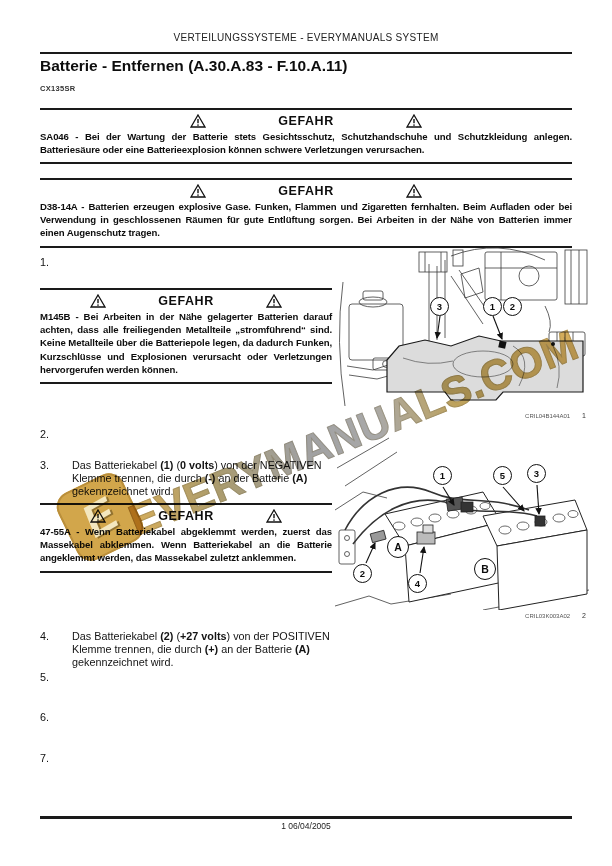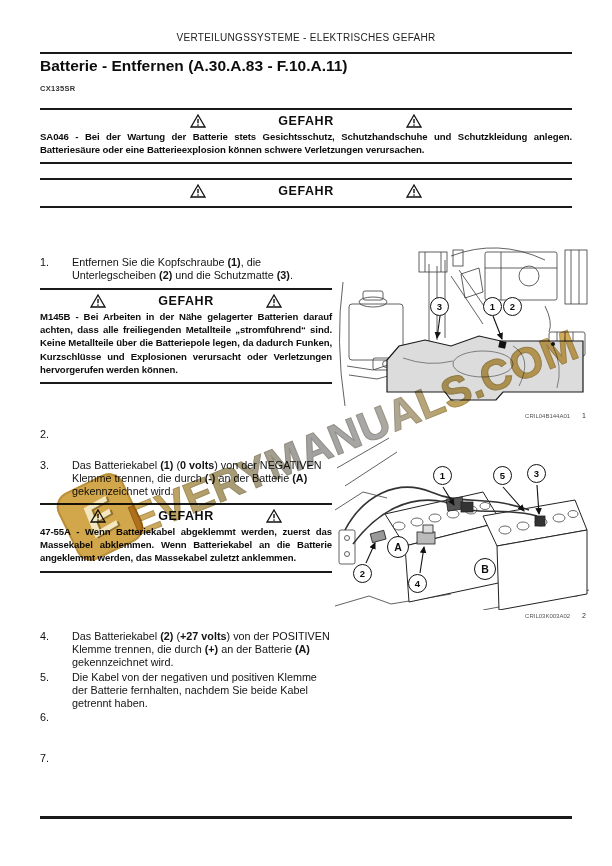--- a/index.html
+++ b/index.html
@@ -69,21 +69,21 @@
     -webkit-text-stroke:1px rgba(90,75,35,.35);
   }
 
   .footer-line{position:absolute;left:0;width:612px;text-align:center;font-size:8.5px;color:#222;}
 </style>
 </head>
 <body>
 
 <div class="page">
 
-  <div class="header">VERTEILUNGSSYSTEME - ELEKTRISCHES GEFAHR</div>
+  <div class="header">VERTEILUNGSSYSTEME - EVERYMANUALS SYSTEM</div>
   <div class="rule" style="top:52px;height:2px;"></div>
   <div class="title">Batterie - Entfernen (A.30.A.83 - F.10.A.11)</div>
   <div class="model">CX135SR</div>
 
   <section class="warnbox full" style="top:108px;">
     <div class="warnhead">
       <svg class="tri" width="16" height="14" viewBox="0 0 16 14">
           <polygon points="8,1 15,13 1,13" fill="none" stroke="#111" stroke-width="1.3"></polygon>
           <rect x="7.3" y="5" width="1.4" height="4.2" fill="#111"></rect>
           <rect x="7.3" y="10.4" width="1.4" height="1.4" fill="#111"></rect>
@@ -105,25 +105,25 @@
           <rect x="7.3" y="5" width="1.4" height="4.2" fill="#111"></rect>
           <rect x="7.3" y="10.4" width="1.4" height="1.4" fill="#111"></rect>
         </svg>
       <span class="gef">GEFAHR</span>
       <svg class="tri" width="16" height="14" viewBox="0 0 16 14">
           <polygon points="8,1 15,13 1,13" fill="none" stroke="#111" stroke-width="1.3"></polygon>
           <rect x="7.3" y="5" width="1.4" height="4.2" fill="#111"></rect>
           <rect x="7.3" y="10.4" width="1.4" height="1.4" fill="#111"></rect>
         </svg>
     </div>
+    <p class="warntext">D38-14A - Batterien erzeugen explosive Gase. Funken, Flammen und Zigaretten fernhalten. Beim Aufladen oder bei Verwendung in geschlossenen Räumen für gute Entlüftung sorgen. Bei Arbeiten in der Nähe von Batterien immer einen Augenschutz tragen.</p>
   </section>
 
   <div class="step" style="top:256px;">
     <span class="stepnum">1.</span>
-    <span class="steptext"><span>Entfernen Sie die Kopfschraube </span><b>(1)</b><span>, die Unterlegscheiben </span><b>(2)</b><span> und die Schutzmatte </span><b>(3)</b><span>.</span></span>
   </div>
 
   <section class="warnbox narrow" style="top:288px;">
     <div class="warnhead">
       <svg class="tri" width="16" height="14" viewBox="0 0 16 14">
           <polygon points="8,1 15,13 1,13" fill="none" stroke="#111" stroke-width="1.3"></polygon>
           <rect x="7.3" y="5" width="1.4" height="4.2" fill="#111"></rect>
           <rect x="7.3" y="10.4" width="1.4" height="1.4" fill="#111"></rect>
         </svg>
       <span class="gef">GEFAHR</span>
@@ -160,21 +160,20 @@
     </div>
     <p class="warntext">47-55A - Wenn Batteriekabel abgeklemmt werden, zuerst das Massekabel abklemmen. Wenn Batteriekabel an die Batterie angeklemmt werden, das Massekabel zuletzt anklemmen.</p>
   </section>
 
   <div class="step" style="top:630px;">
     <span class="stepnum">4.</span>
     <span class="steptext"><span>Das Batteriekabel </span><b>(2)</b><span> (</span><b>+27 volts</b><span>) von der POSITIVEN Klemme trennen, die durch </span><b>(+)</b><span> an der Batterie </span><b>(A)</b><span> gekennzeichnet wird.</span></span>
   </div>
   <div class="step" style="top:671px;">
     <span class="stepnum">5.</span>
-    <span class="steptext"><span>Die Kabel von der negativen und positiven Klemme der Batterie fernhalten, nachdem Sie beide Kabel getrennt haben.</span></span>
   </div>
   <div class="step" style="top:711px;">
     <span class="stepnum">6.</span>
   </div>
   <div class="step" style="top:752px;">
     <span class="stepnum">7.</span>
   </div>
 
   <div class="figure" style="left:333px;top:246px;height:172px;">
     <svg width="259" height="162" viewBox="0 0 259 162">
@@ -299,14 +298,15 @@
       <span class="fignum">2</span>
     </div>
   </div>
 
   <div class="wm-logo">
     <span>E</span>
   </div>
   <div class="wm-text">EVERYMANUALS.COM</div>
 
   <div class="rule" style="top:816px;height:2.5px;"></div>
+  <div class="footer-line" style="top:821px;">1 06/04/2005</div>
 
 </div>
 
 </body></html>

